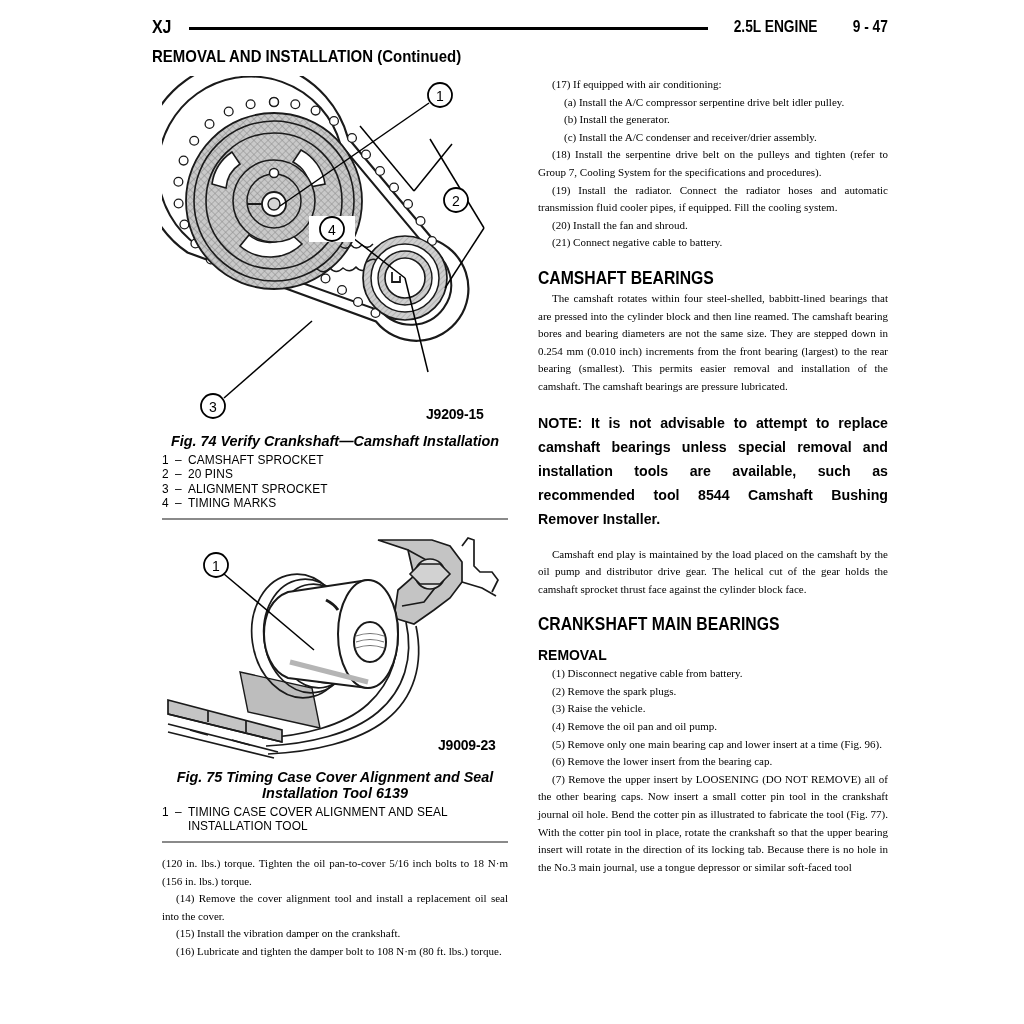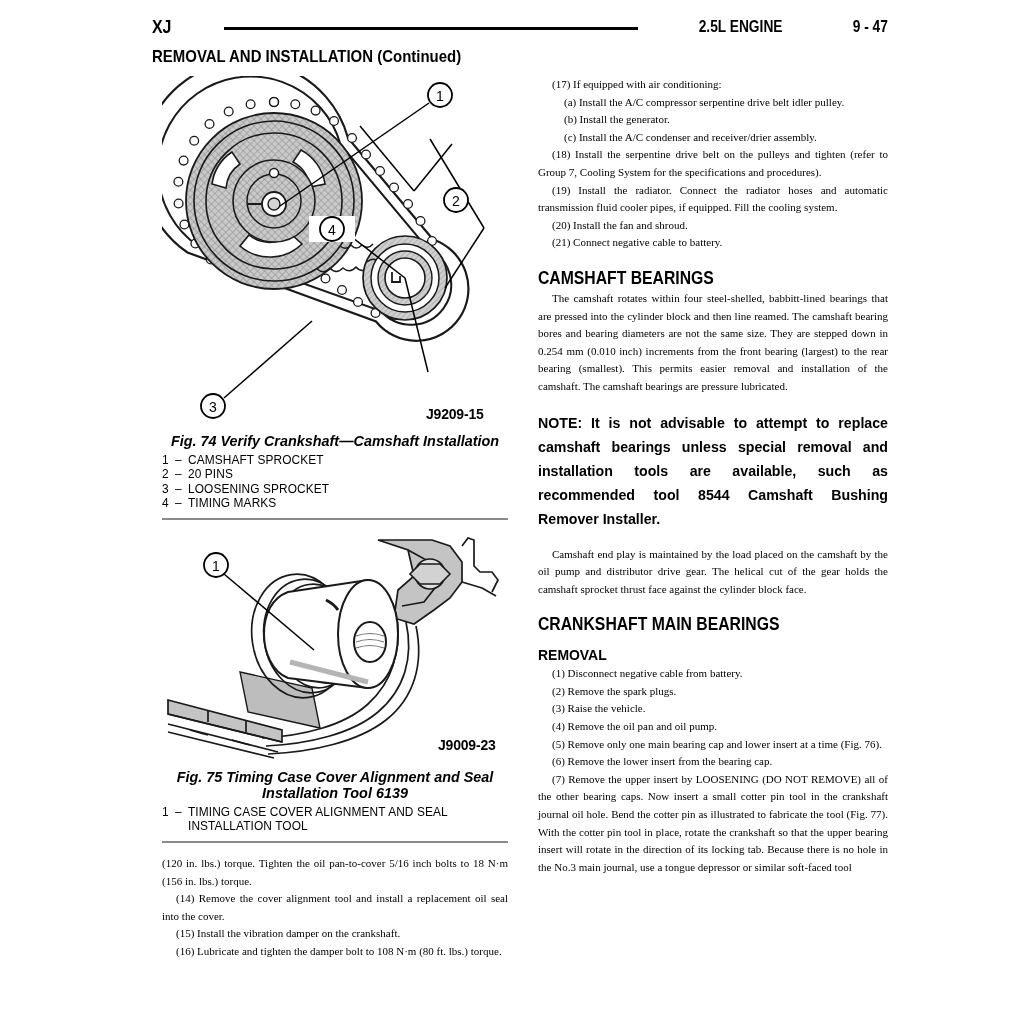--- a/index.html
+++ b/index.html
@@ -13,21 +13,21 @@
     position:relative;
   }
   .page{
     position:absolute;
     left:0;top:0;width:1024px;height:1024px;
   }
 
   
   .header{
     position:absolute;left:152px;top:14px;width:736px;height:26px;
-    display:flex;align-items:center;gap:35px;
+    display:flex;align-items:center;
   }
   .hdr-left{
     font-family:"Liberation Sans", sans-serif;
     font-weight:bold;font-size:19px;letter-spacing:-0.3px;
     transform:scaleX(0.84);transform-origin:left center;
     white-space:nowrap;
   }
   .hdr-rule{
     flex:1;height:3px;background:#000;margin:0 12px 0 14px;
     position:relative;top:1px;
@@ -299,21 +299,21 @@
         <span class="lbl">CAMSHAFT SPROCKET</span>
       </li>
       <li>
         <span class="num">2</span>
         <span class="dash">–</span>
         <span class="lbl">20 PINS</span>
       </li>
       <li>
         <span class="num">3</span>
         <span class="dash">–</span>
-        <span class="lbl">LOOSENING SPROCKET</span>
+        <span class="lbl">ALIGNMENT SPROCKET</span>
       </li>
       <li>
         <span class="num">4</span>
         <span class="dash">–</span>
         <span class="lbl">TIMING MARKS</span>
       </li>
     </ul>
 
     <div class="rule"></div>
 
@@ -427,18 +427,18 @@
     <p class="note">NOTE: It is not advisable to attempt to replace camshaft bearings unless special removal and installation tools are available, such as recommended tool 8544 Camshaft Bushing Remover Installer.</p>
     <p class="body" style="margin-top:15px;">Camshaft end play is maintained by the load placed on the camshaft by the oil pump and distributor drive gear. The helical cut of the gear holds the camshaft sprocket thrust face against the cylinder block face.</p>
 
     <h2 class="sect">CRANKSHAFT MAIN BEARINGS</h2>
     <h3 class="sub">REMOVAL</h3>
 
     <p class="body">(1) Disconnect negative cable from battery.</p>
     <p class="body">(2) Remove the spark plugs.</p>
     <p class="body">(3) Raise the vehicle.</p>
     <p class="body">(4) Remove the oil pan and oil pump.</p>
-    <p class="body">(5) Remove only one main bearing cap and lower insert at a time (Fig. 76).</p>
+    <p class="body">(5) Remove only one main bearing cap and lower insert at a time (Fig. 96).</p>
     <p class="body">(6) Remove the lower insert from the bearing cap.</p>
     <p class="body">(7) Remove the upper insert by LOOSENING (DO NOT REMOVE) all of the other bearing caps. Now insert a small cotter pin tool in the crankshaft journal oil hole. Bend the cotter pin as illustrated to fabricate the tool (Fig. 77). With the cotter pin tool in place, rotate the crankshaft so that the upper bearing insert will rotate in the direction of its locking tab. Because there is no hole in the No.3 main journal, use a tongue depressor or similar soft-faced tool</p>
   </div>
 
 </div>
 
 </body></html>

